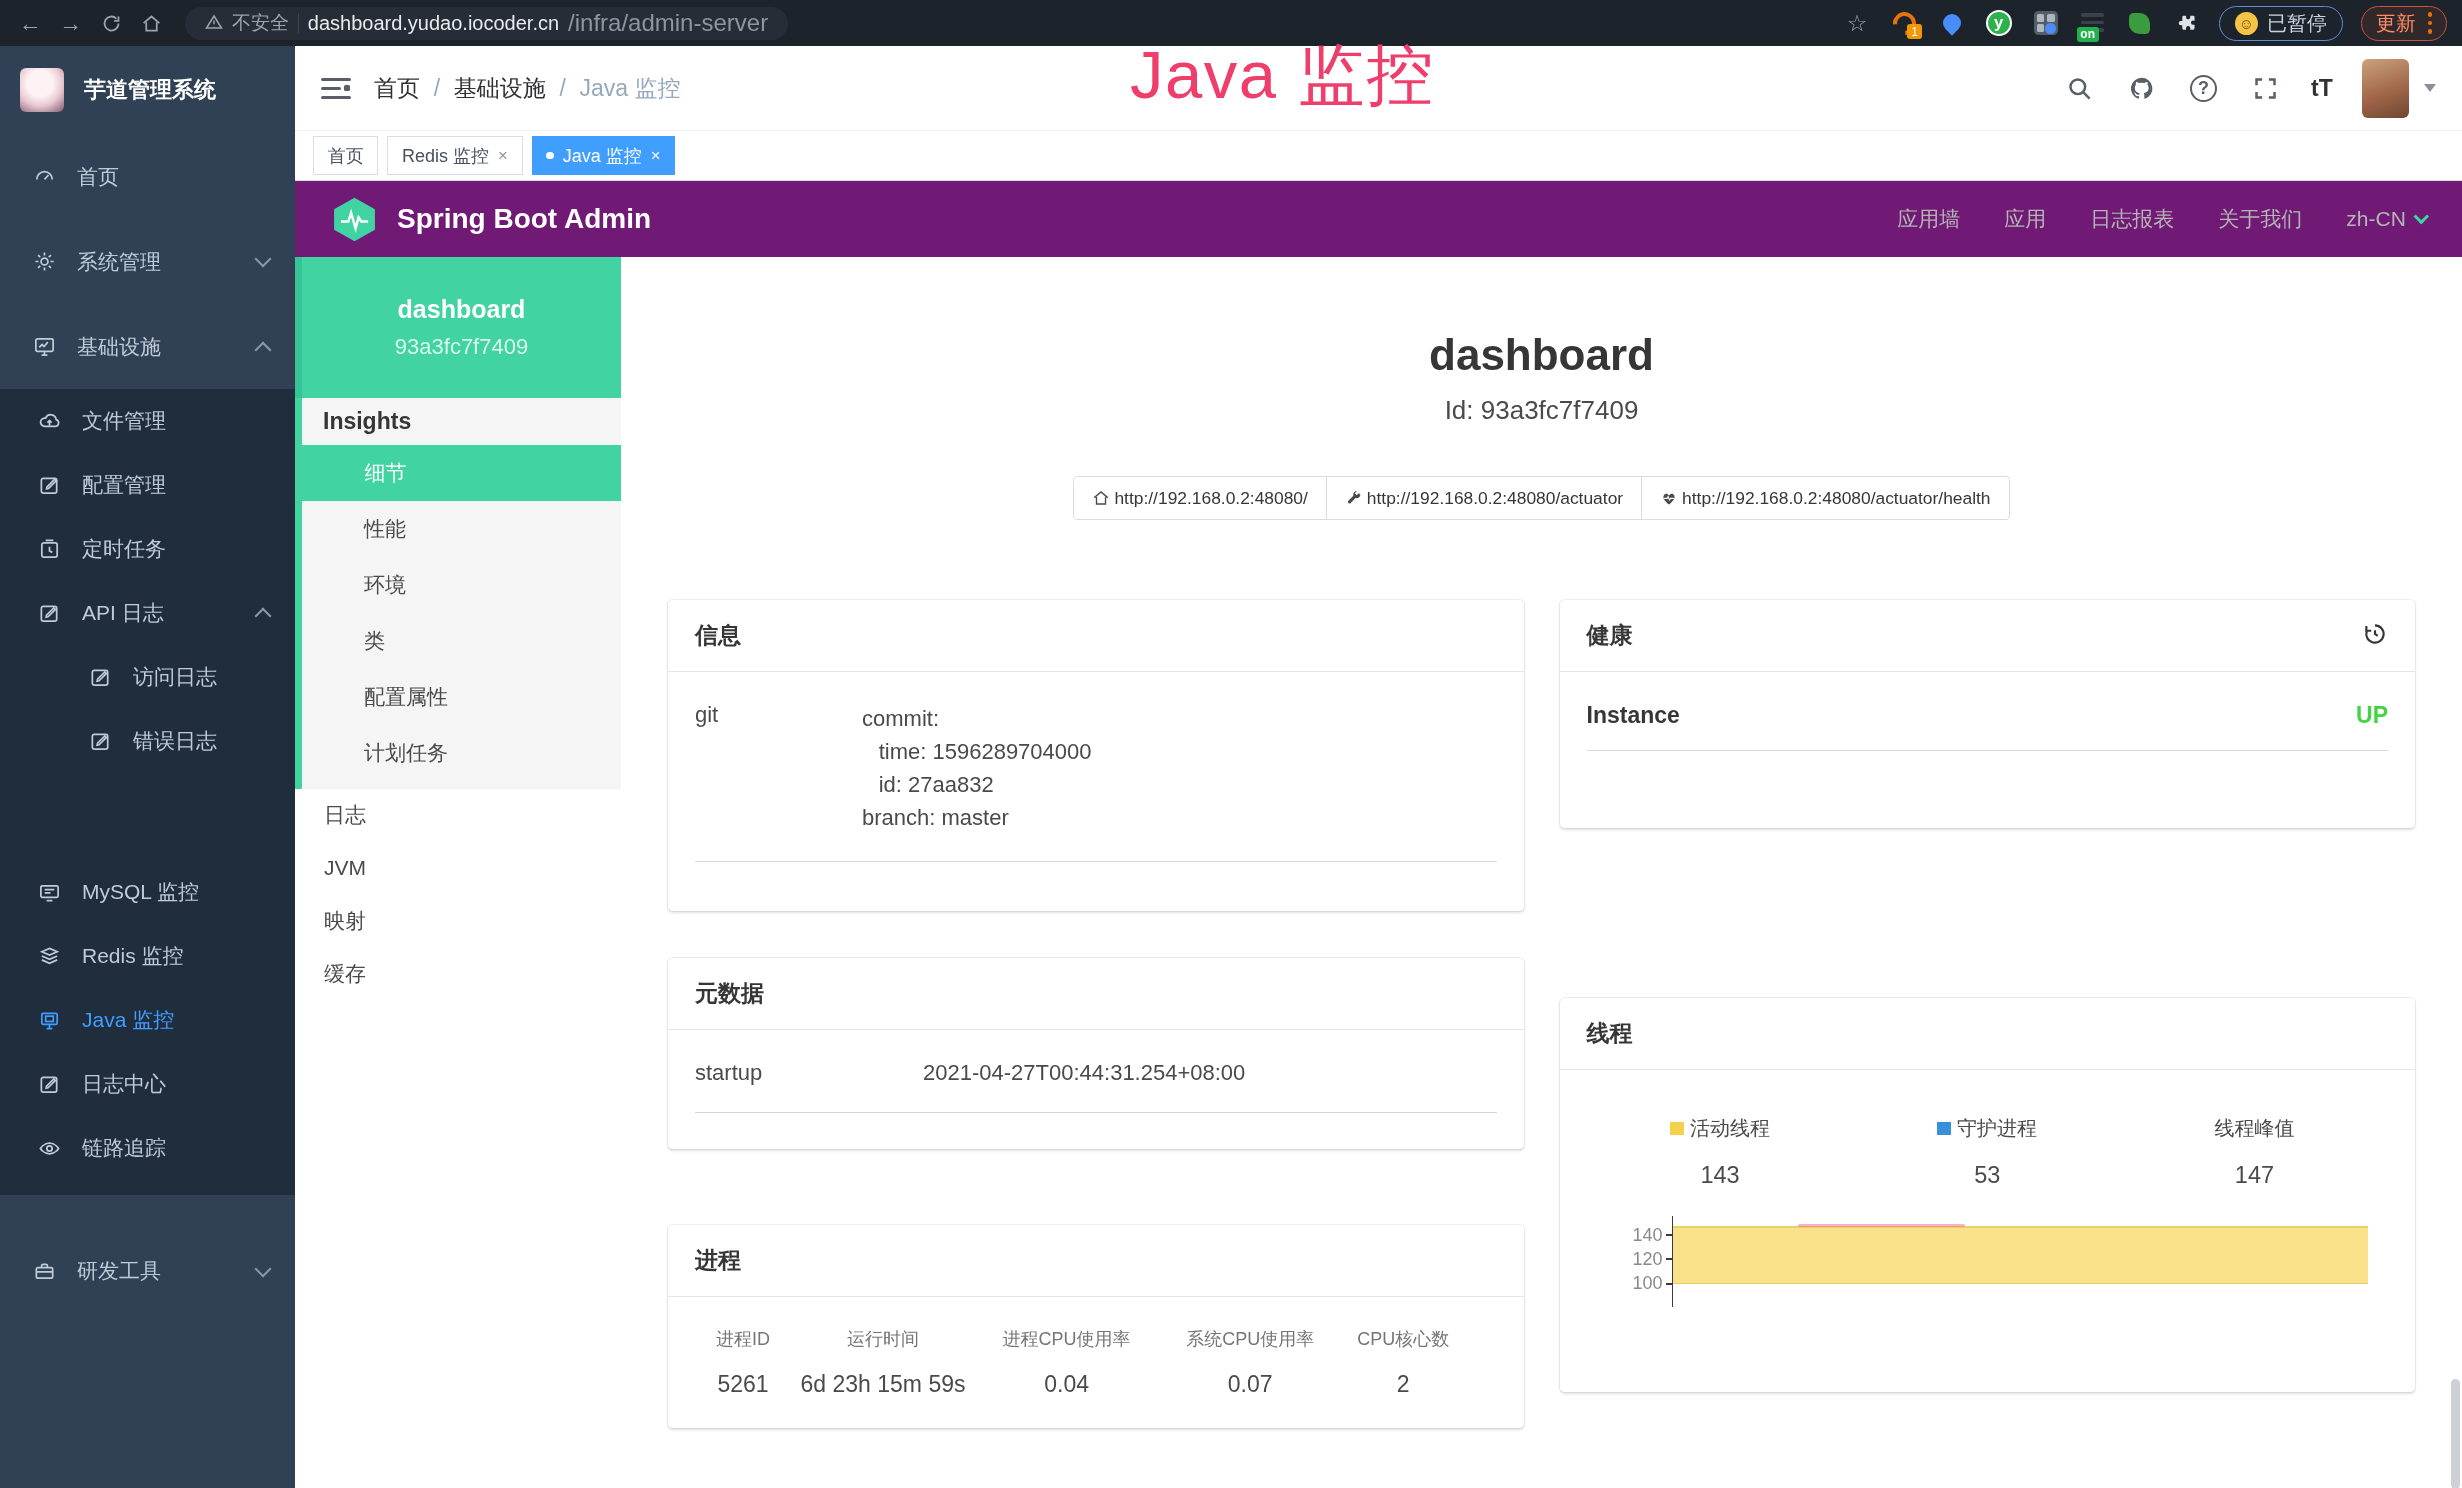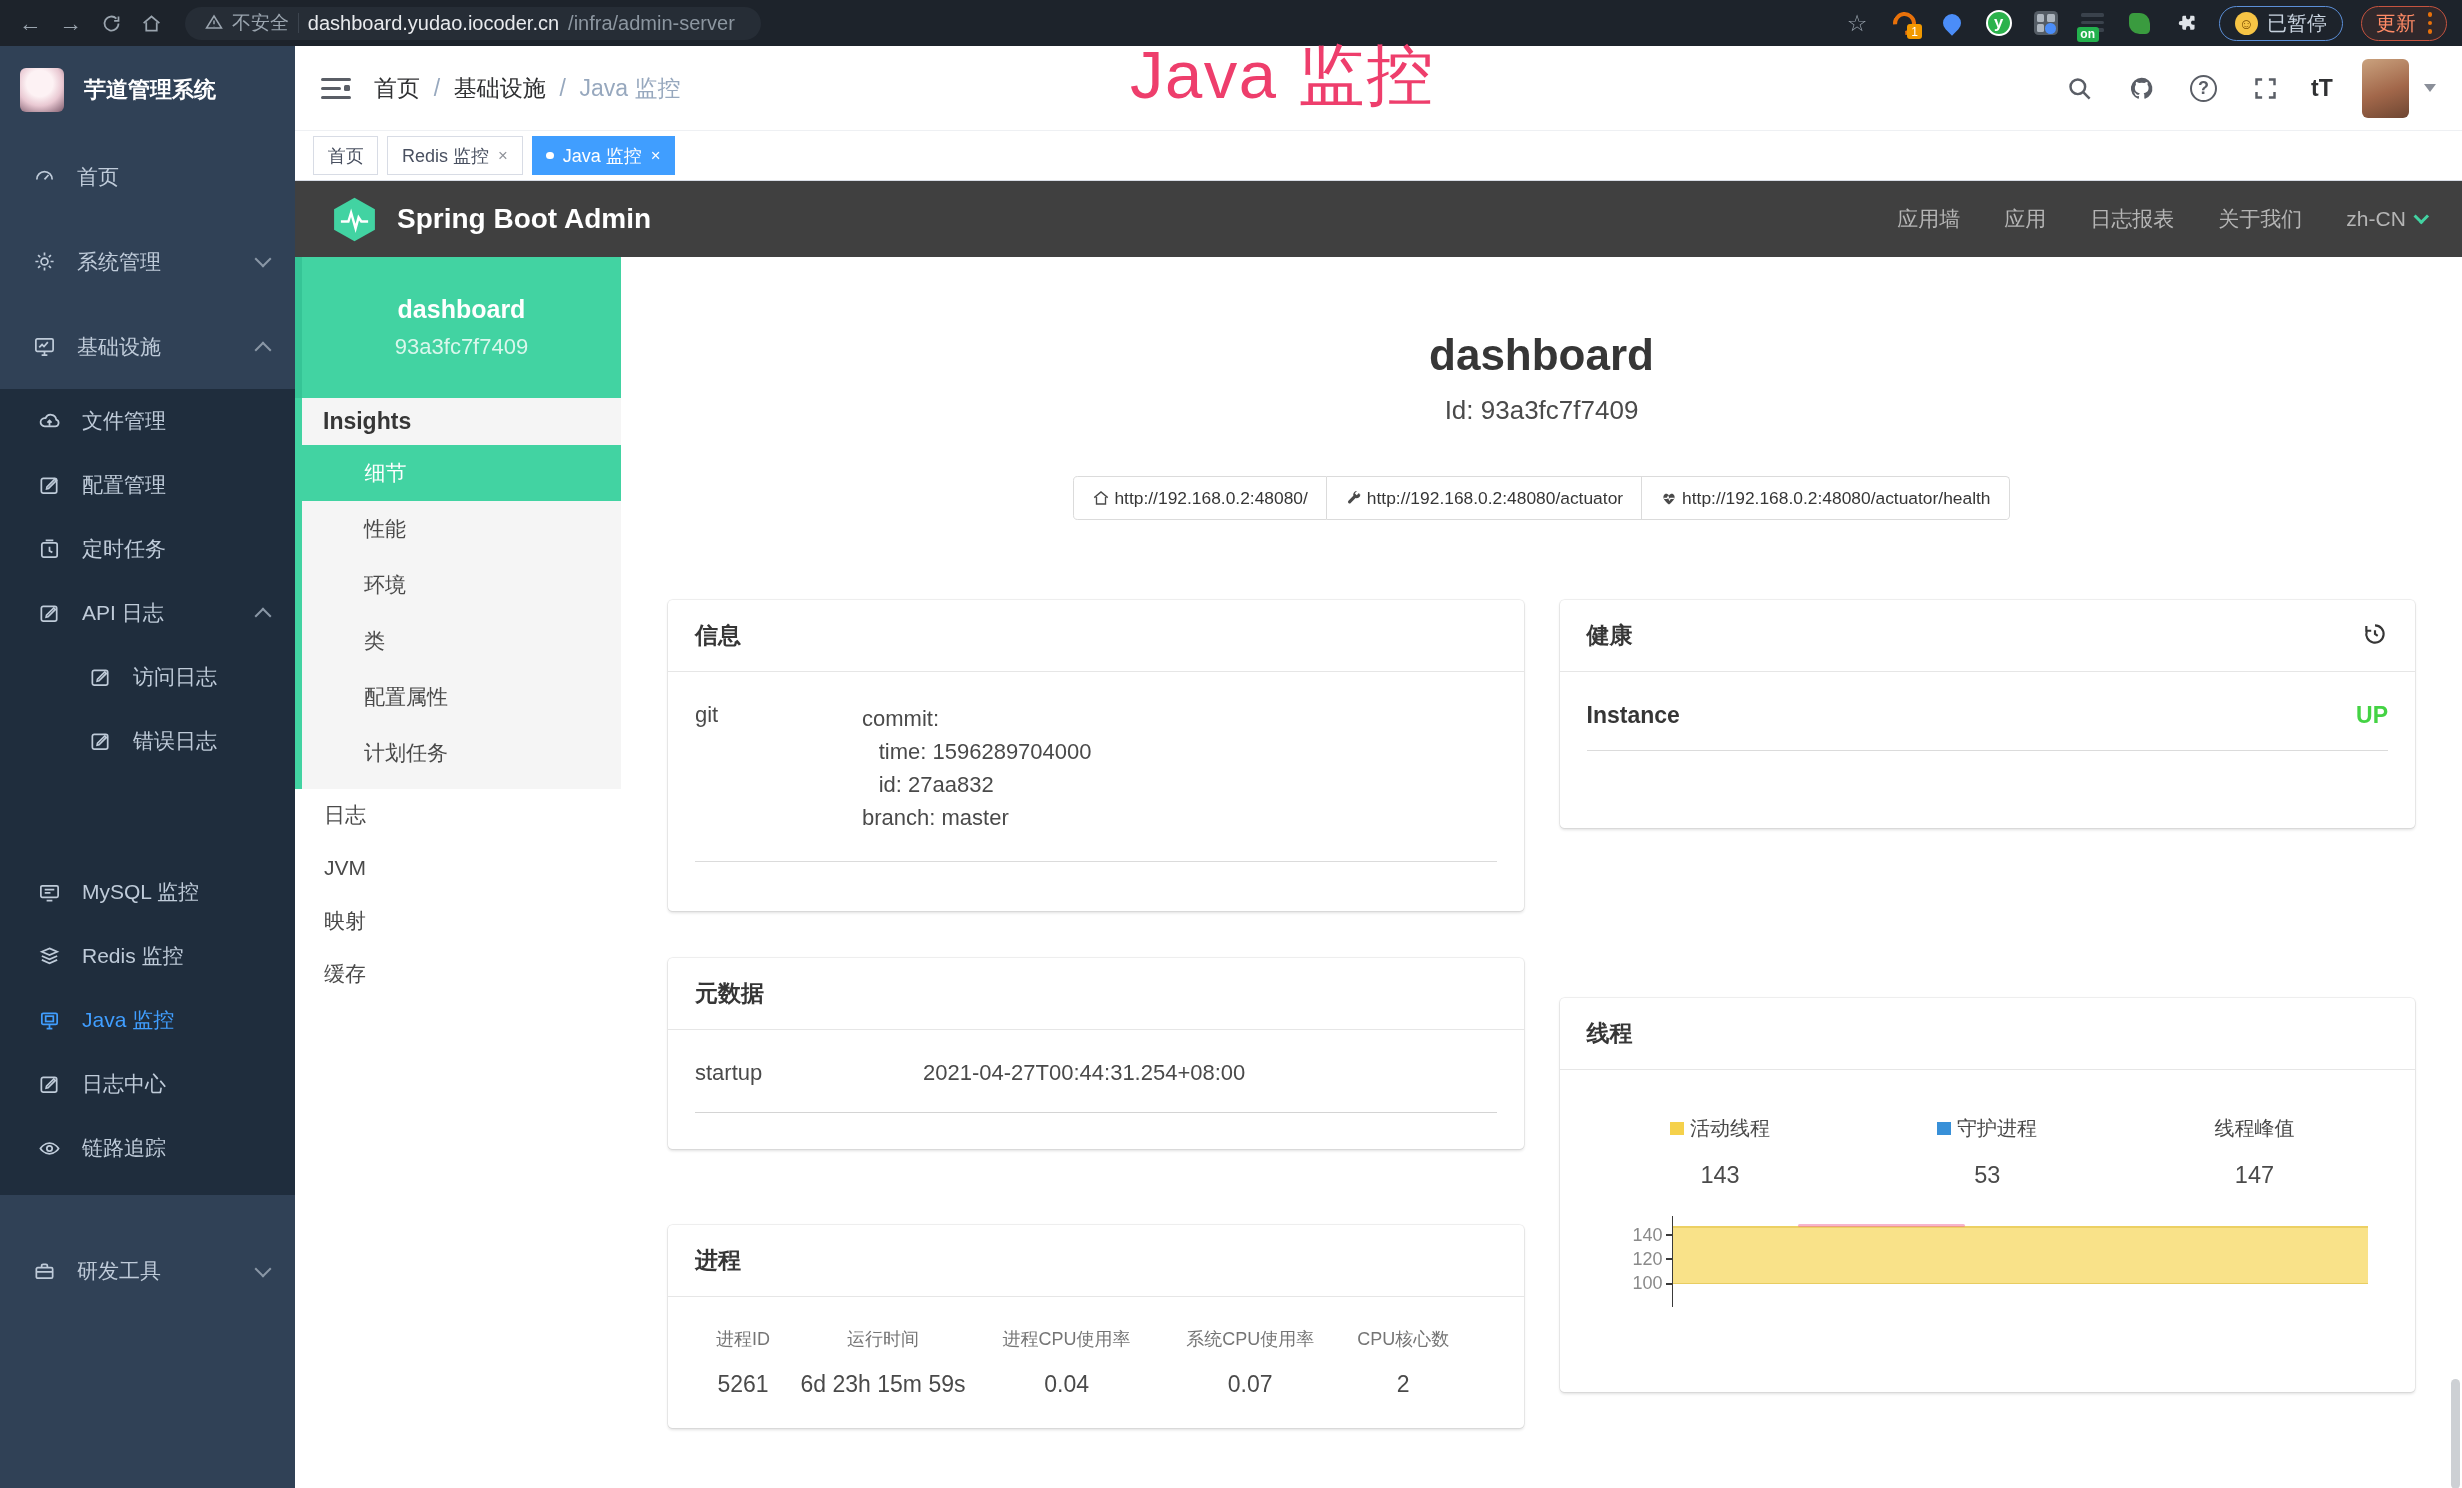--- a/index.html
+++ b/index.html
@@ -8,21 +8,21 @@
 
   
   .browser { height:46px; background:#1d232b; display:flex; align-items:center; padding:0 15px; gap:10.6px; color:#9aa4ae; position:relative; z-index:5; }
   .b-ico { width:30px; height:30px; display:flex; align-items:center; justify-content:center; font-size:23px; color:#9aa4ae; flex:0 0 auto; }
   .b-ico svg { width:21px; height:21px; stroke:#9aa4ae; fill:none; stroke-width:2; }
   .addr { display:flex; align-items:center; gap:9px; background:#262d36; height:33px; border-radius:18px; padding:0 20px; margin-left:7.6px; min-width:576px; }
   .addr .warn svg { width:18px; height:18px; stroke:#9aa4ae; fill:none; stroke-width:2; }
   .addr .sec { font-size:19px; color:#9aa4ae; }
   .addr .sep { width:0.8px; height:20px; background:#3c444e; }
   .addr .host { font-size:20px; color:#e8eaed; }
-  .addr .path { font-size:20px; color:#8c96a0;text-align:center; }
+  .addr .path { font-size:24px; color:#8c96a0;text-align:center; }
   .b-spacer { flex:1; }
   .ext { display:flex; align-items:center; gap:18px; }
   .ext-ico { position:relative; width:29px; height:29px; display:flex; align-items:center; justify-content:center; flex:0 0 auto; }
   .ring { width:23px; height:23px; border:4.6px solid #e8710a; border-radius:50%; border-bottom-color:transparent; transform:rotate(40deg); }
   .badge1 { position:absolute; right:-3px; bottom:-1.5px; background:#f29900; color:#fff; font-size:12px; width:15px; height:15px; border-radius:3px; display:flex; align-items:center; justify-content:center; }
   .pin { width:18px; height:18px; background:#4b8df8; border-radius:50% 50% 50% 0; transform:rotate(-45deg); }
   .ycirc { width:26px; height:26px; background:#2bb24c; border:2.3px solid #fff; border-radius:50%; color:#fff; font-size:16.7px; font-weight:bold; display:flex; align-items:center; justify-content:center; }
   .grid4 { width:24px; height:24px; background:#555d66; border-radius:4.6px; position:relative; }
   .grid4 i { position:absolute; width:7.6px; height:7.6px; background:#aeb6bf; border-radius:1.5px; }
   .grid4 i:nth-child(1){left:3px;top:3px} .grid4 i:nth-child(2){right:3px;top:3px} .grid4 i:nth-child(3){left:3px;bottom:3px}
@@ -83,21 +83,21 @@
   .caret { width:0; height:0; border-left:6.8px solid transparent; border-right:6.8px solid transparent; border-top:8.3px solid #8a8f99; margin-left:-13.7px; }
 
   .tags-bar { height:50px; display:flex; align-items:center; gap:9px; padding:0 18px; border-bottom:0.8px solid #d8dce5; background:#fff; }
   .tag { height:39px; display:flex; align-items:center; gap:9px; padding:0 13.7px; border:0.8px solid #d8dce5; background:#fff; color:#495060; font-size:18px; cursor:pointer; white-space:nowrap; }
   .tag .x { font-size:16.7px; color:#90939a; }
   .tag.active { background:#409eff; border-color:#409eff; color:#fff; }
   .tag.active .x { color:#fff; }
   .tag .dot { width:7.6px; height:7.6px; background:#fff; border-radius:50%; }
 
   
-  .sba-header { height:76px; background:#404040; display:flex; align-items:center; padding:0 35px; flex:0 0 auto; }
+  .sba-header { height:76px; background:#701a75; display:flex; align-items:center; padding:0 35px; flex:0 0 auto; }
   .sba-logo { width:49px; height:49px; margin-right:18px; flex:0 0 auto; }
   .sba-brand { color:#fff; font-size:28px; font-weight:bold; }
   .sba-nav { margin-left:auto; display:flex; align-items:center; gap:44px; }
   .sba-nav .n { color:#b5b5b5; font-size:21px; cursor:pointer; white-space:nowrap; }
   .sba-nav .locale { display:flex; align-items:center; gap:10.6px; }
   .gchev { width:10.6px; height:10.6px; border-right:3px solid #42d3a2; border-bottom:3px solid #42d3a2; transform:rotate(45deg); margin-top:-4.6px; }
 
   .sba-body { flex:1; display:flex; overflow:hidden; }
   .sba-menu { width:326px; background:#fff; flex:0 0 auto; font-size:21px; color:#4a4a4a; }
   .app-panel { height:141px; background:#42d3a2; border-left:7.6px solid #36c496; display:flex; flex-direction:column; align-items:center; justify-content:center; gap:10.6px; }

